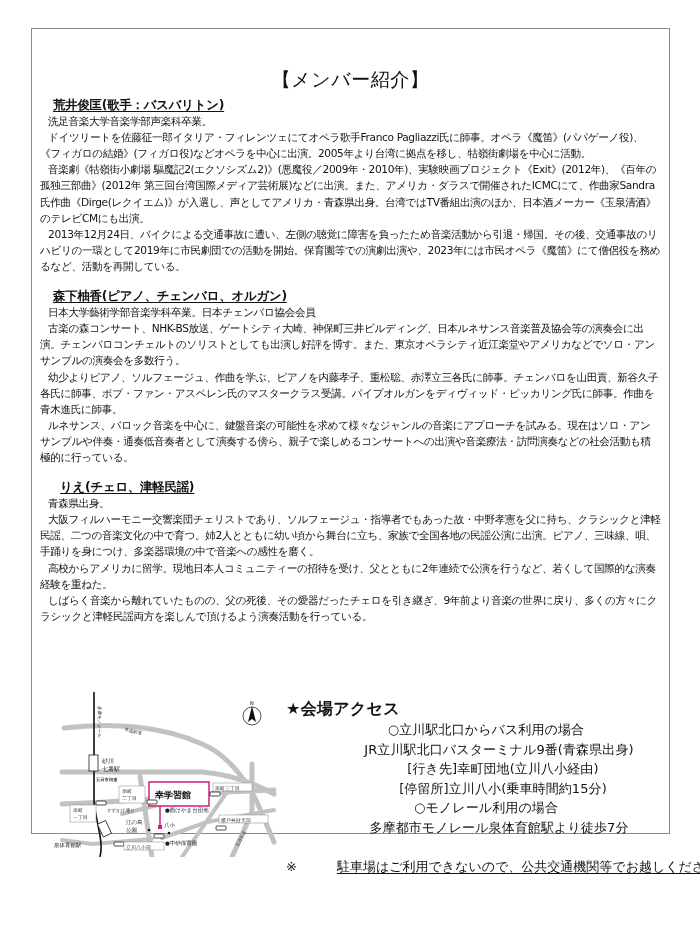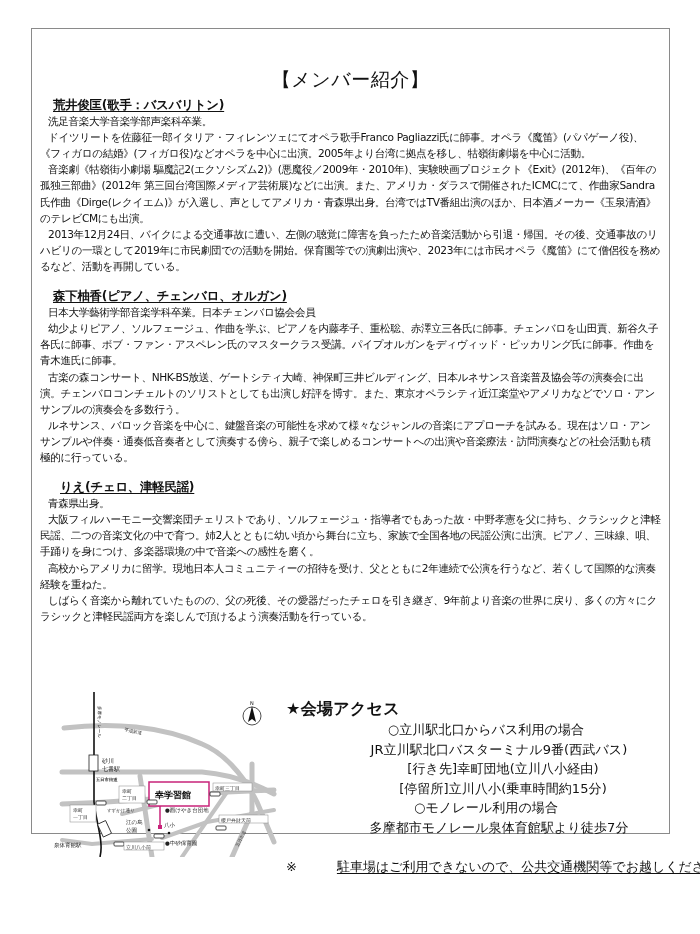--- a/index.html
+++ b/index.html
@@ -50,22 +50,22 @@
     <div class="member m1">
       <div class="member-name">荒井俊匡(歌手：バスバリトン)</div>
       <div class="para">洗足音楽大学音楽学部声楽科卒業。</div>
       <div class="para">ドイツリートを佐藤征一郎イタリア・フィレンツェにてオペラ歌手Franco Pagliazzi氏に師事。オペラ《魔笛》(パパゲーノ役)、《フィガロの結婚》(フィガロ役)などオペラを中心に出演。2005年より台湾に拠点を移し、牯嶺街劇場を中心に活動。</div>
       <div class="para">音楽劇《牯嶺街小劇場 驅魔記2(エクソシズム2)》(悪魔役／2009年・2010年)、実験映画プロジェクト《Exit》(2012年)、《百年の孤独三部曲》(2012年 第三回台湾国際メディア芸術展)などに出演。また、アメリカ・ダラスで開催されたICMCにて、作曲家Sandra氏作曲《Dirge(レクイエム)》が入選し、声としてアメリカ・青森県出身。台湾ではTV番組出演のほか、日本酒メーカー《玉泉清酒》のテレビCMにも出演。</div>
       <div class="para">2013年12月24日、バイクによる交通事故に遭い、左側の聴覚に障害を負ったため音楽活動から引退・帰国。その後、交通事故のリハビリの一環として2019年に市民劇団での活動を開始。保育園等での演劇出演や、2023年には市民オペラ《魔笛》にて僧侶役を務めるなど、活動を再開している。</div>
     </div>
     <div class="member m2">
       <div class="member-name">森下柚香(ピアノ、チェンバロ、オルガン)</div>
       <div class="para">日本大学藝術学部音楽学科卒業。日本チェンバロ協会会員</div>
+      <div class="para">古楽の森コンサート、NHK-BS放送、ゲートシティ大崎、神保町三井ビルディング、日本ルネサンス音楽普及協会等の演奏会に出演。チェンバロコンチェルトのソリストとしても出演し好評を博す。また、東京オペラシティ近江楽堂やアメリカなどでソロ・アンサンブルの演奏会を多数行う。</div>
       <div class="para">幼少よりピアノ、ソルフェージュ、作曲を学ぶ、ピアノを内藤孝子、重松聡、赤澤立三各氏に師事。チェンバロを山田貢、新谷久子各氏に師事、ボブ・ファン・アスペレン氏のマスタークラス受講。パイプオルガンをディヴィッド・ピッカリング氏に師事。作曲を青木進氏に師事。</div>
-      <div class="para">古楽の森コンサート、NHK-BS放送、ゲートシティ大崎、神保町三井ビルディング、日本ルネサンス音楽普及協会等の演奏会に出演。チェンバロコンチェルトのソリストとしても出演し好評を博す。また、東京オペラシティ近江楽堂やアメリカなどでソロ・アンサンブルの演奏会を多数行う。</div>
       <div class="para">ルネサンス、バロック音楽を中心に、鍵盤音楽の可能性を求めて様々なジャンルの音楽にアプローチを試みる。現在はソロ・アンサンブルや伴奏・通奏低音奏者として演奏する傍ら、親子で楽しめるコンサートへの出演や音楽療法・訪問演奏などの社会活動も積極的に行っている。</div>
     </div>
     <div class="member m3">
       <div class="member-name">りえ(チェロ、津軽民謡)</div>
       <div class="para">青森県出身。</div>
       <div class="para">大阪フィルハーモニー交響楽団チェリストであり、ソルフェージュ・指導者でもあった故・中野孝憲を父に持ち、クラシックと津軽民謡、二つの音楽文化の中で育つ。姉2人とともに幼い頃から舞台に立ち、家族で全国各地の民謡公演に出演。ピアノ、三味線、唄、手踊りを身につけ、多楽器環境の中で音楽への感性を磨く。</div>
       <div class="para">高校からアメリカに留学。現地日本人コミュニティーの招待を受け、父とともに2年連続で公演を行うなど、若くして国際的な演奏経験を重ねた。</div>
       <div class="para">しばらく音楽から離れていたものの、父の死後、その愛器だったチェロを引き継ぎ、9年前より音楽の世界に戻り、多くの方々にクラシックと津軽民謡両方を楽しんで頂けるよう演奏活動を行っている。</div>
     </div>
   </div>
@@ -138,21 +138,21 @@
       <text x="113" y="153">●中砂保育園</text>
     </g>
     <circle cx="97" cy="138" r="1.3" fill="#111"></circle>
     <circle cx="117" cy="141" r="1.3" fill="#111"></circle>
   </svg>
 </div>
 
 <div class="access">
   <div class="access-title">★会場アクセス</div>
   <div class="access-line">○立川駅北口からバス利用の場合</div>
-  <div class="access-line indent1">JR立川駅北口バスターミナル9番(西武バス)</div>
+  <div class="access-line indent1">JR立川駅北口バスターミナル9番(青森県出身)</div>
   <div class="access-line indent2">[行き先]幸町団地(立川八小経由)</div>
   <div class="access-line indent2">[停留所]立川八小(乗車時間約15分)</div>
   <div class="access-line">○モノレール利用の場合</div>
   <div class="access-line indent1">多摩都市モノレール泉体育館駅より徒歩7分</div>
 </div>
 
 <div class="notice">
   <span>※</span><span class="u">駐車場はご利用できないので、公共交通機関等でお越しください。</span>
 </div>
 

